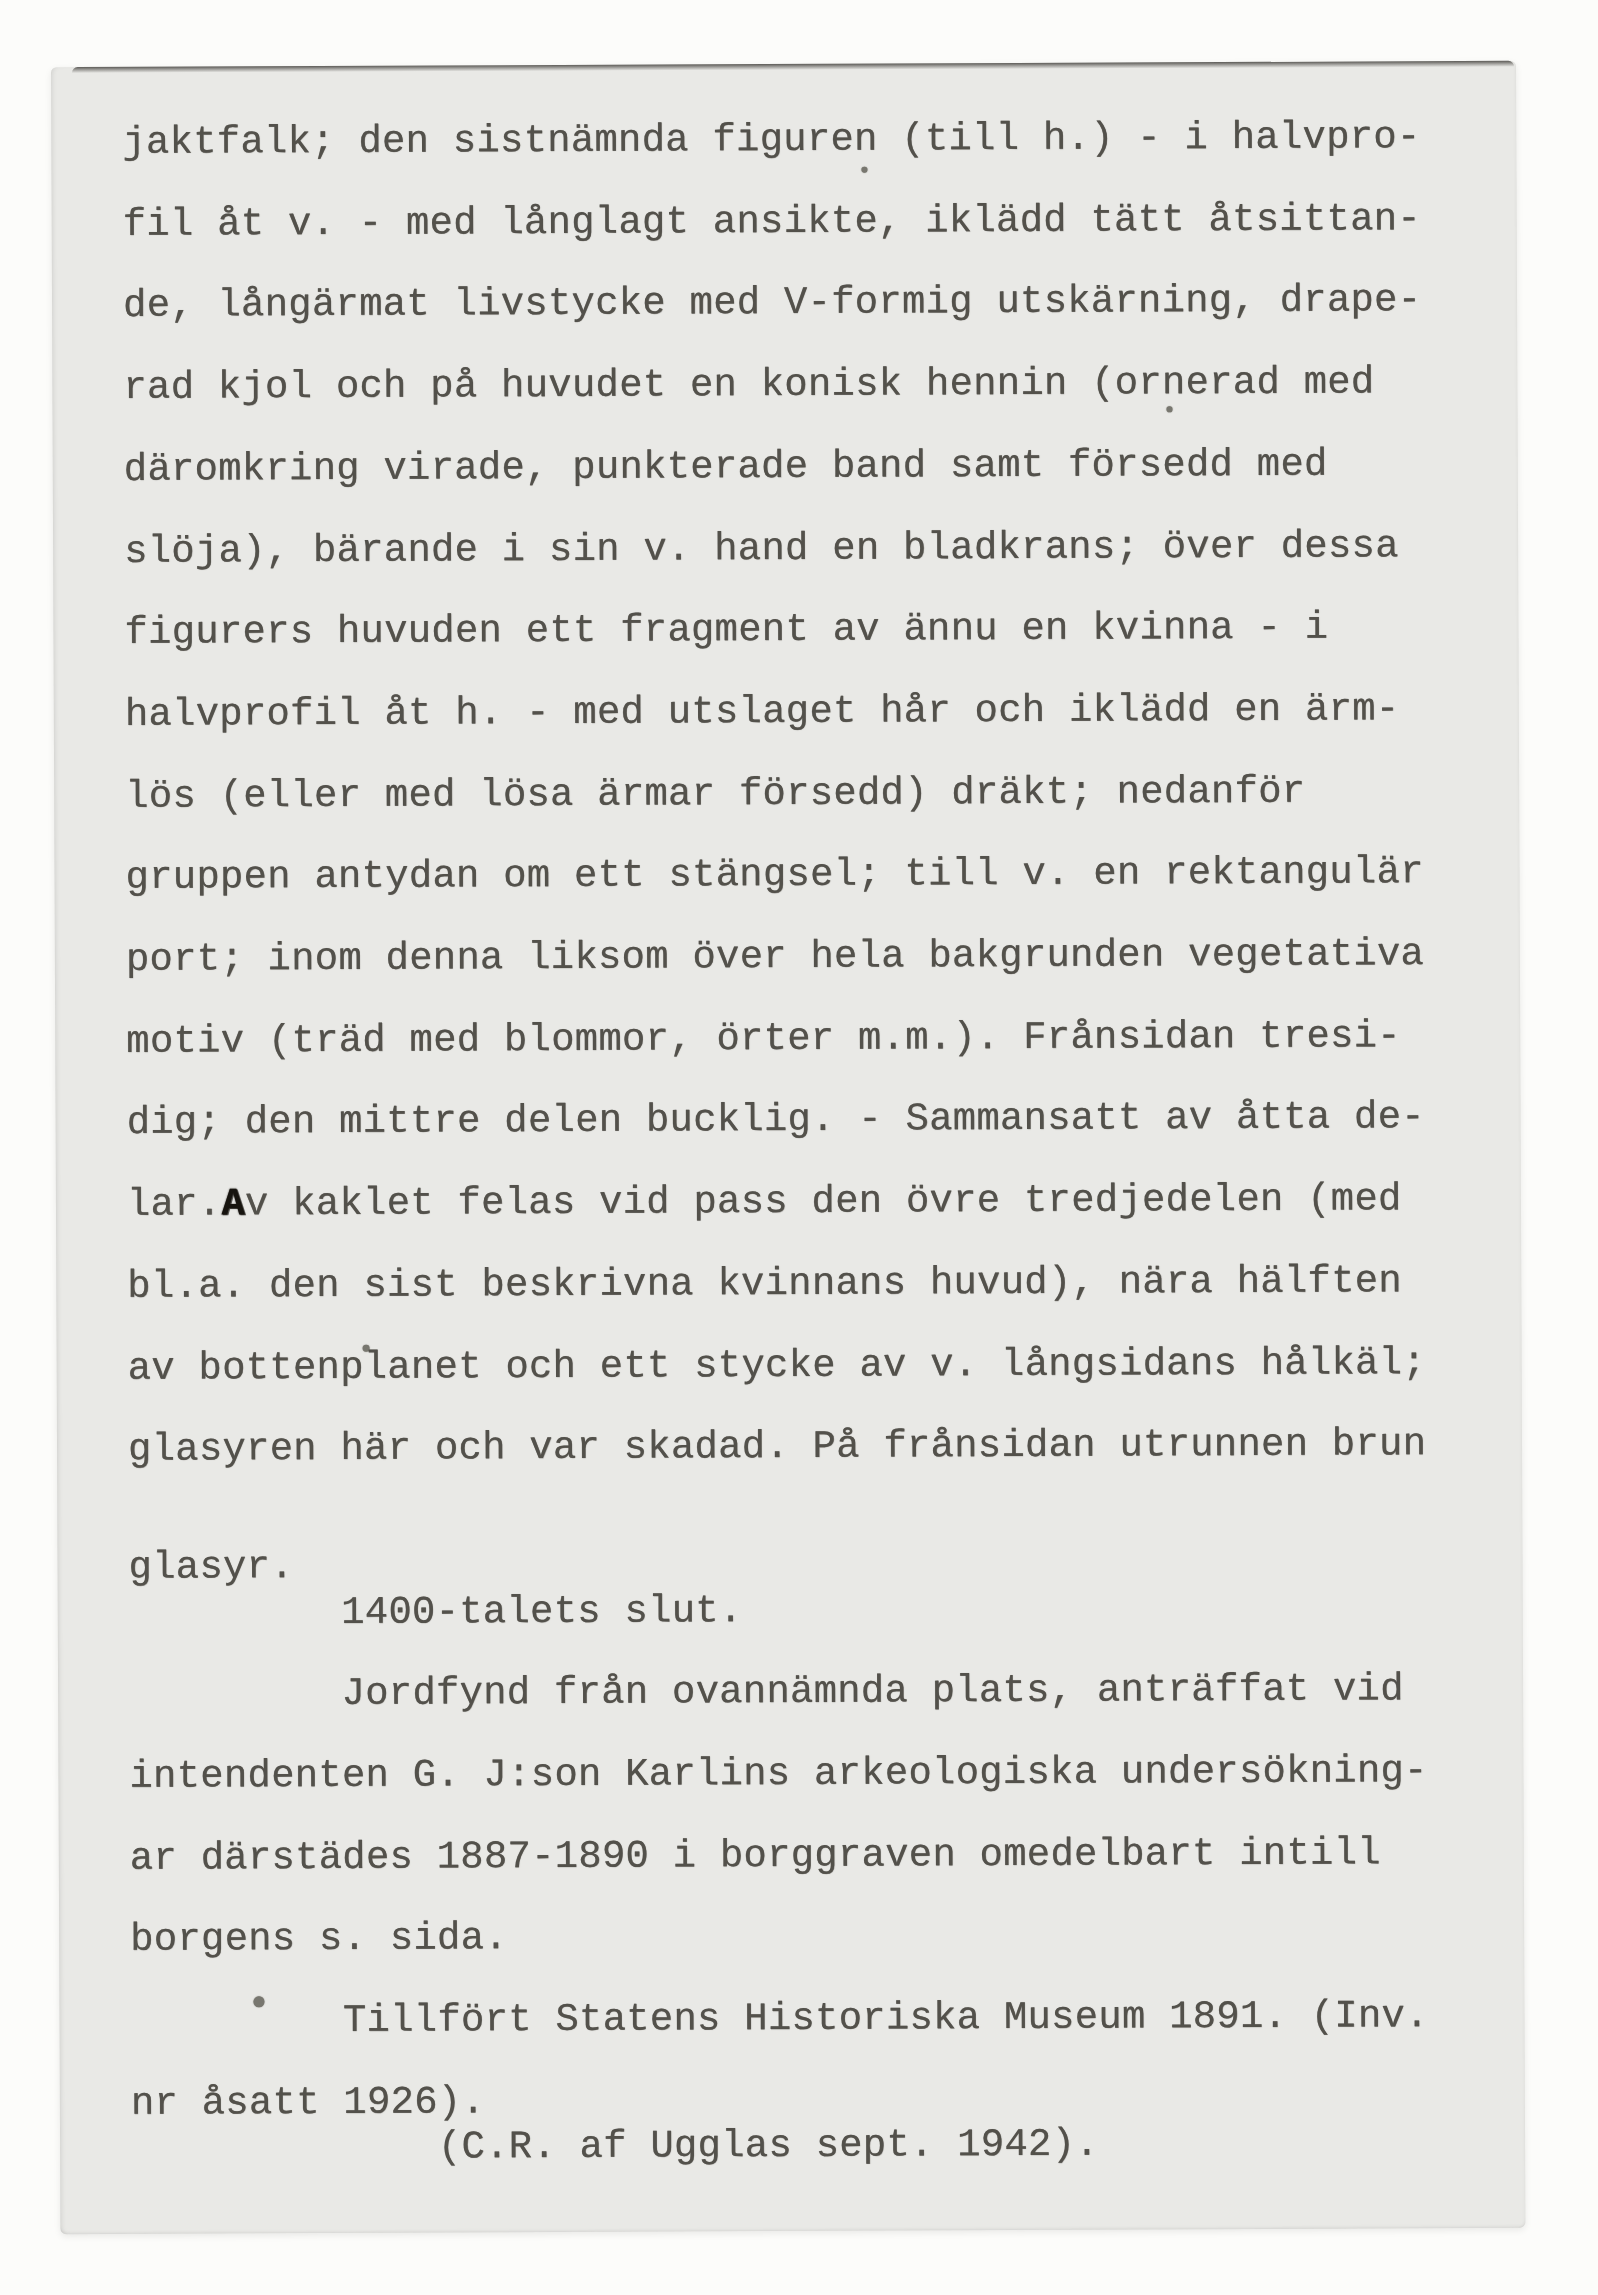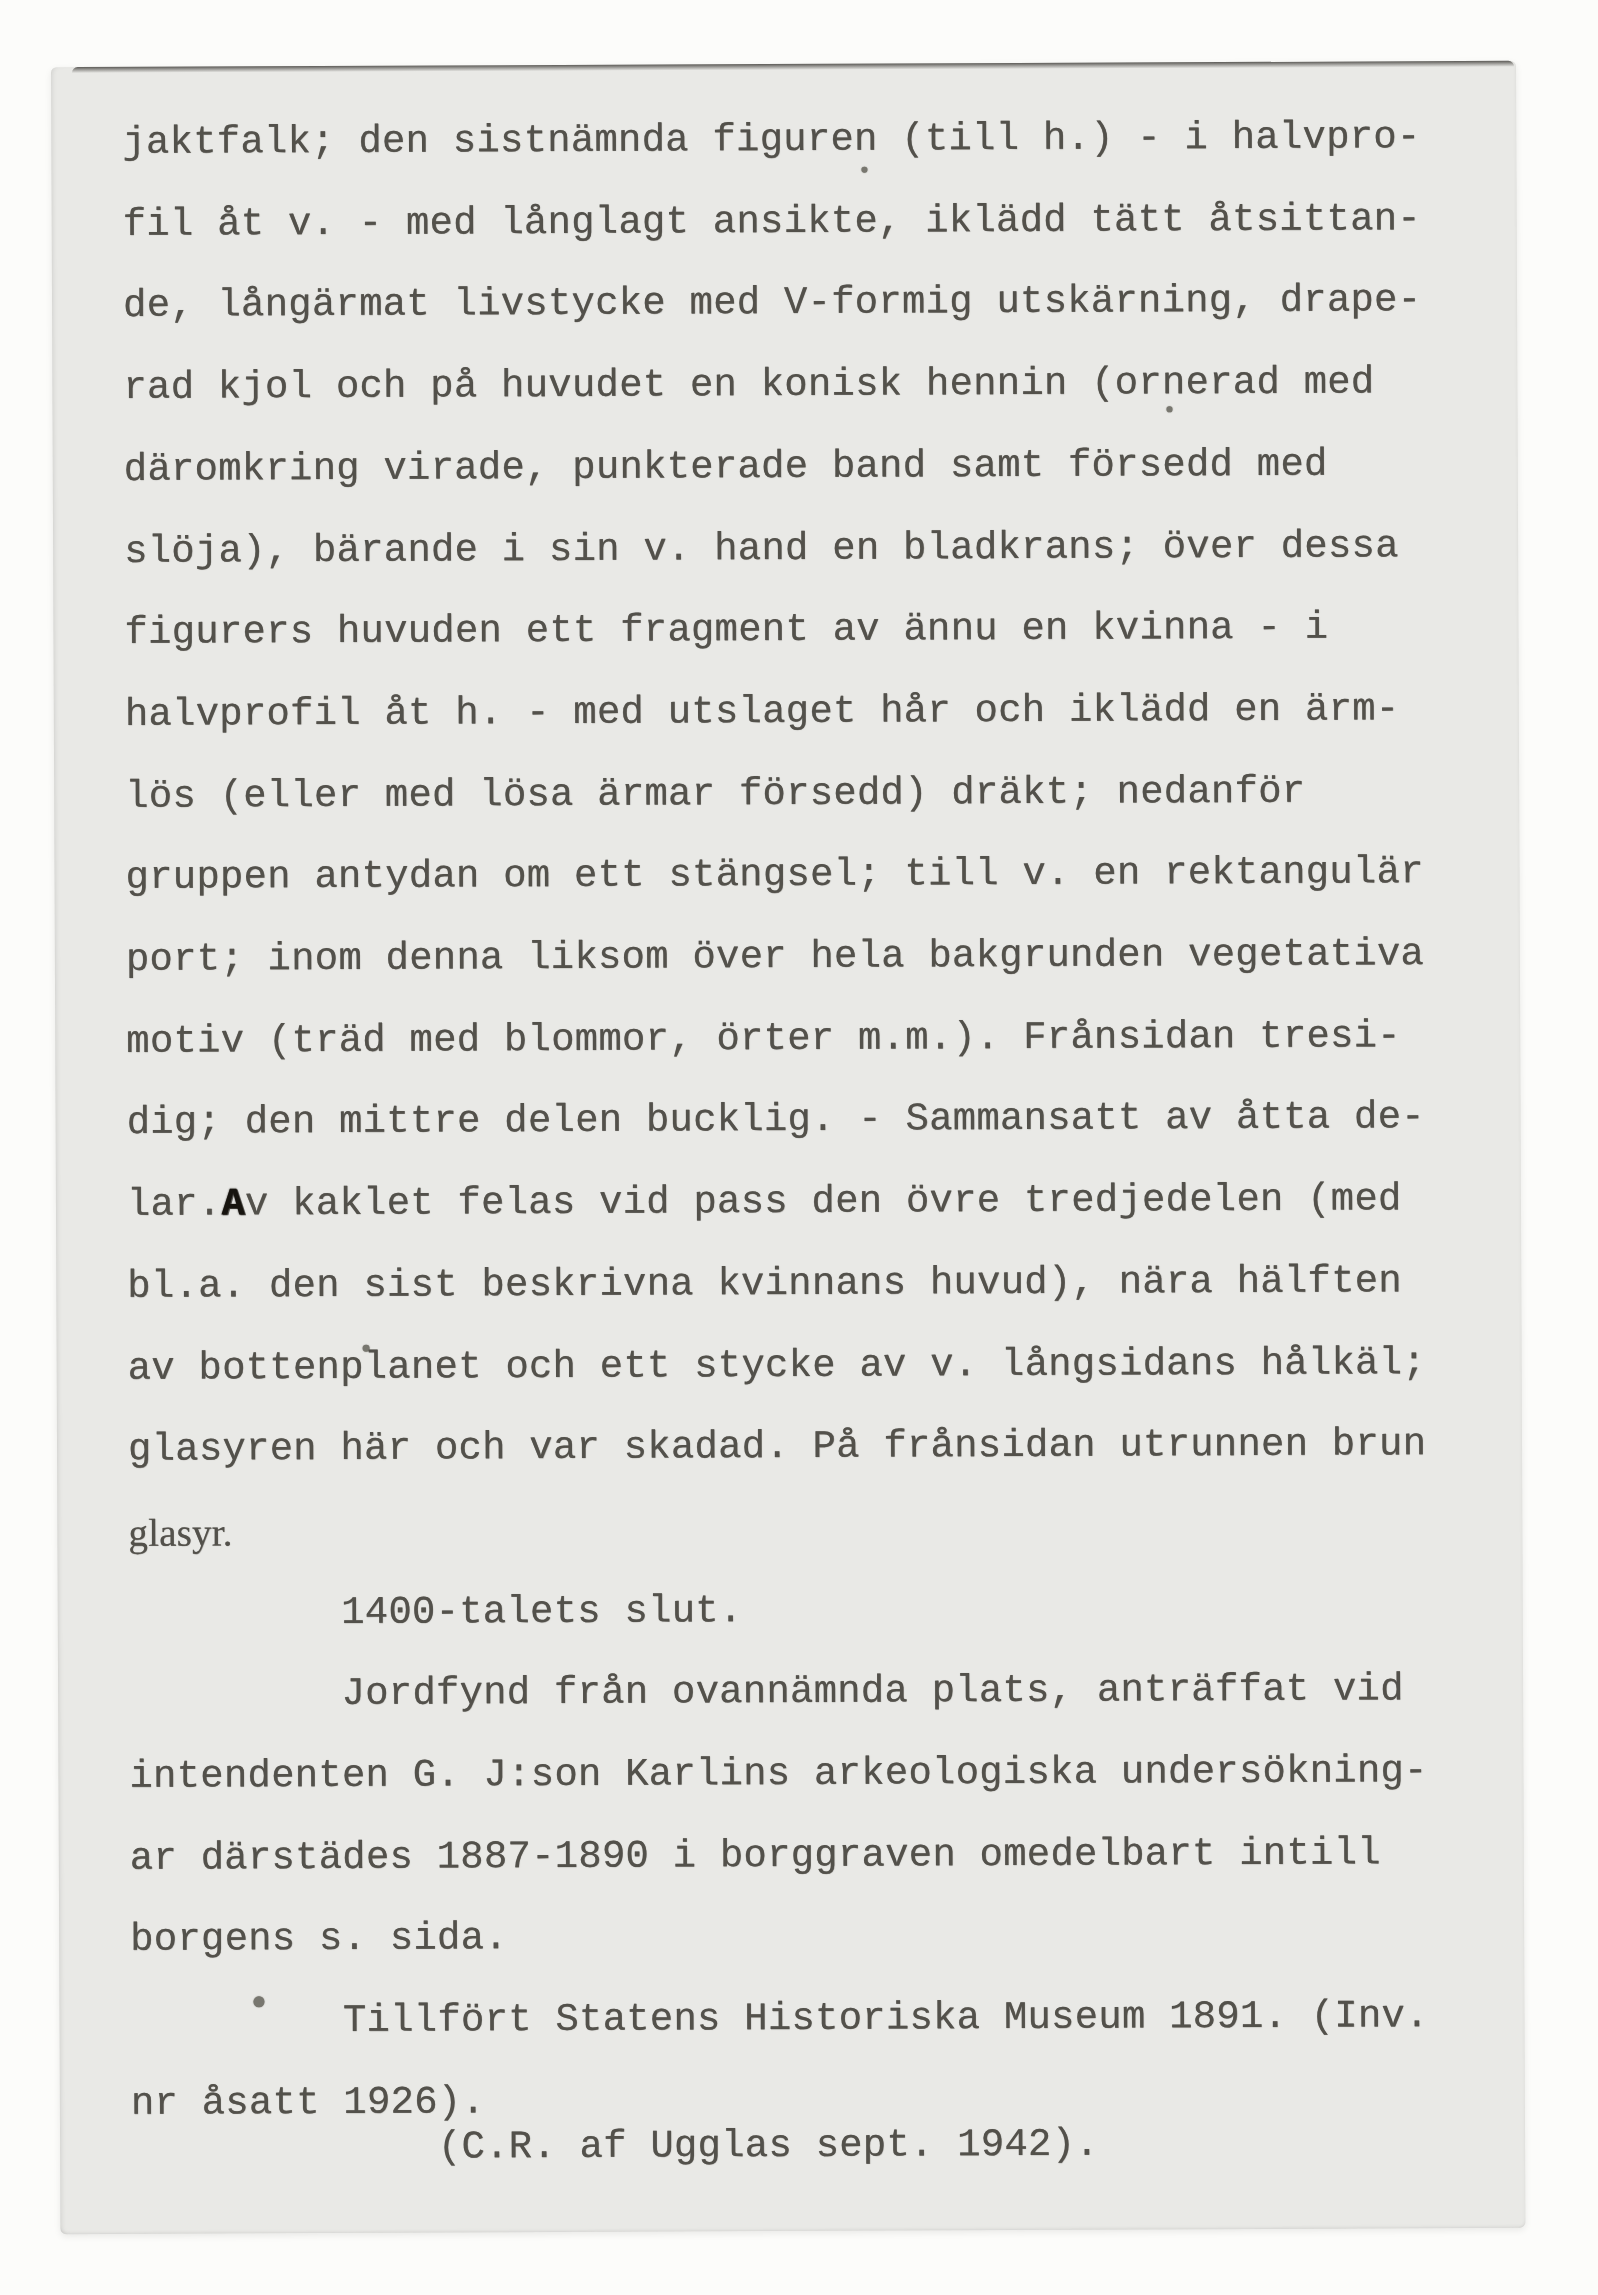--- a/index.html
+++ b/index.html
@@ -88,21 +88,21 @@
         <div class="line" style="top: 572px;">halvprofil åt h. - med utslaget hår och iklädd en ärm-</div>
         <div class="line" style="top: 654px;">lös (eller med lösa ärmar försedd) dräkt; nedanför</div>
         <div class="line" style="top: 735px;">gruppen antydan om ett stängsel; till v. en rektangulär</div>
         <div class="line" style="top: 817px;">port; inom denna liksom över hela bakgrunden vegetativa</div>
         <div class="line" style="top: 899px;">motiv (träd med blommor, örter m.m.). Frånsidan tresi-</div>
         <div class="line" style="top: 980px;">dig; den mittre delen bucklig. - Sammansatt av åtta de-</div>
         <div class="line" style="top: 1062px;">lar.<span class="overstrike">A</span>v kaklet felas vid pass den övre tredjedelen (med</div>
         <div class="line" style="top: 1144px;">bl.a. den sist beskrivna kvinnans huvud), nära hälften</div>
         <div class="line" style="top: 1226px;">av bottenplanet och ett stycke av v. långsidans hålkäl;</div>
         <div class="line" style="top: 1307px;">glasyren här och var skadad. På frånsidan utrunnen brun</div>
-        <div class="line" style="top: 1389px; font-family: Liberation Serif, serif;">glasyr.</div>
+        <div class="line" style="top: 1425px;">glasyr.</div>
         <div class="line" style="top: 1471px;">         1400-talets slut.</div>
         <div class="line" style="top: 1552px;">         Jordfynd från ovannämnda plats, anträffat vid</div>
         <div class="line" style="top: 1634px;">intendenten G. J:son Karlins arkeologiska undersökning-</div>
         <div class="line" style="top: 1716px;">ar därstädes 1887-1890 i borggraven omedelbart intill</div>
         <div class="line" style="top: 1797px;">borgens s. sida.</div>
         <div class="line" style="top: 1879px;">         Tillfört Statens Historiska Museum 1891. (Inv.</div>
         <div class="line" style="top: 1961px;">nr åsatt 1926).</div>
         <div class="line" style="top: 2006px;">             (C.R. af Ugglas sept. 1942).</div>
       </div>
   <div class="mark" style="left: 810px; top: 103px; width: 5.7px; height: 5.7px;"></div>

